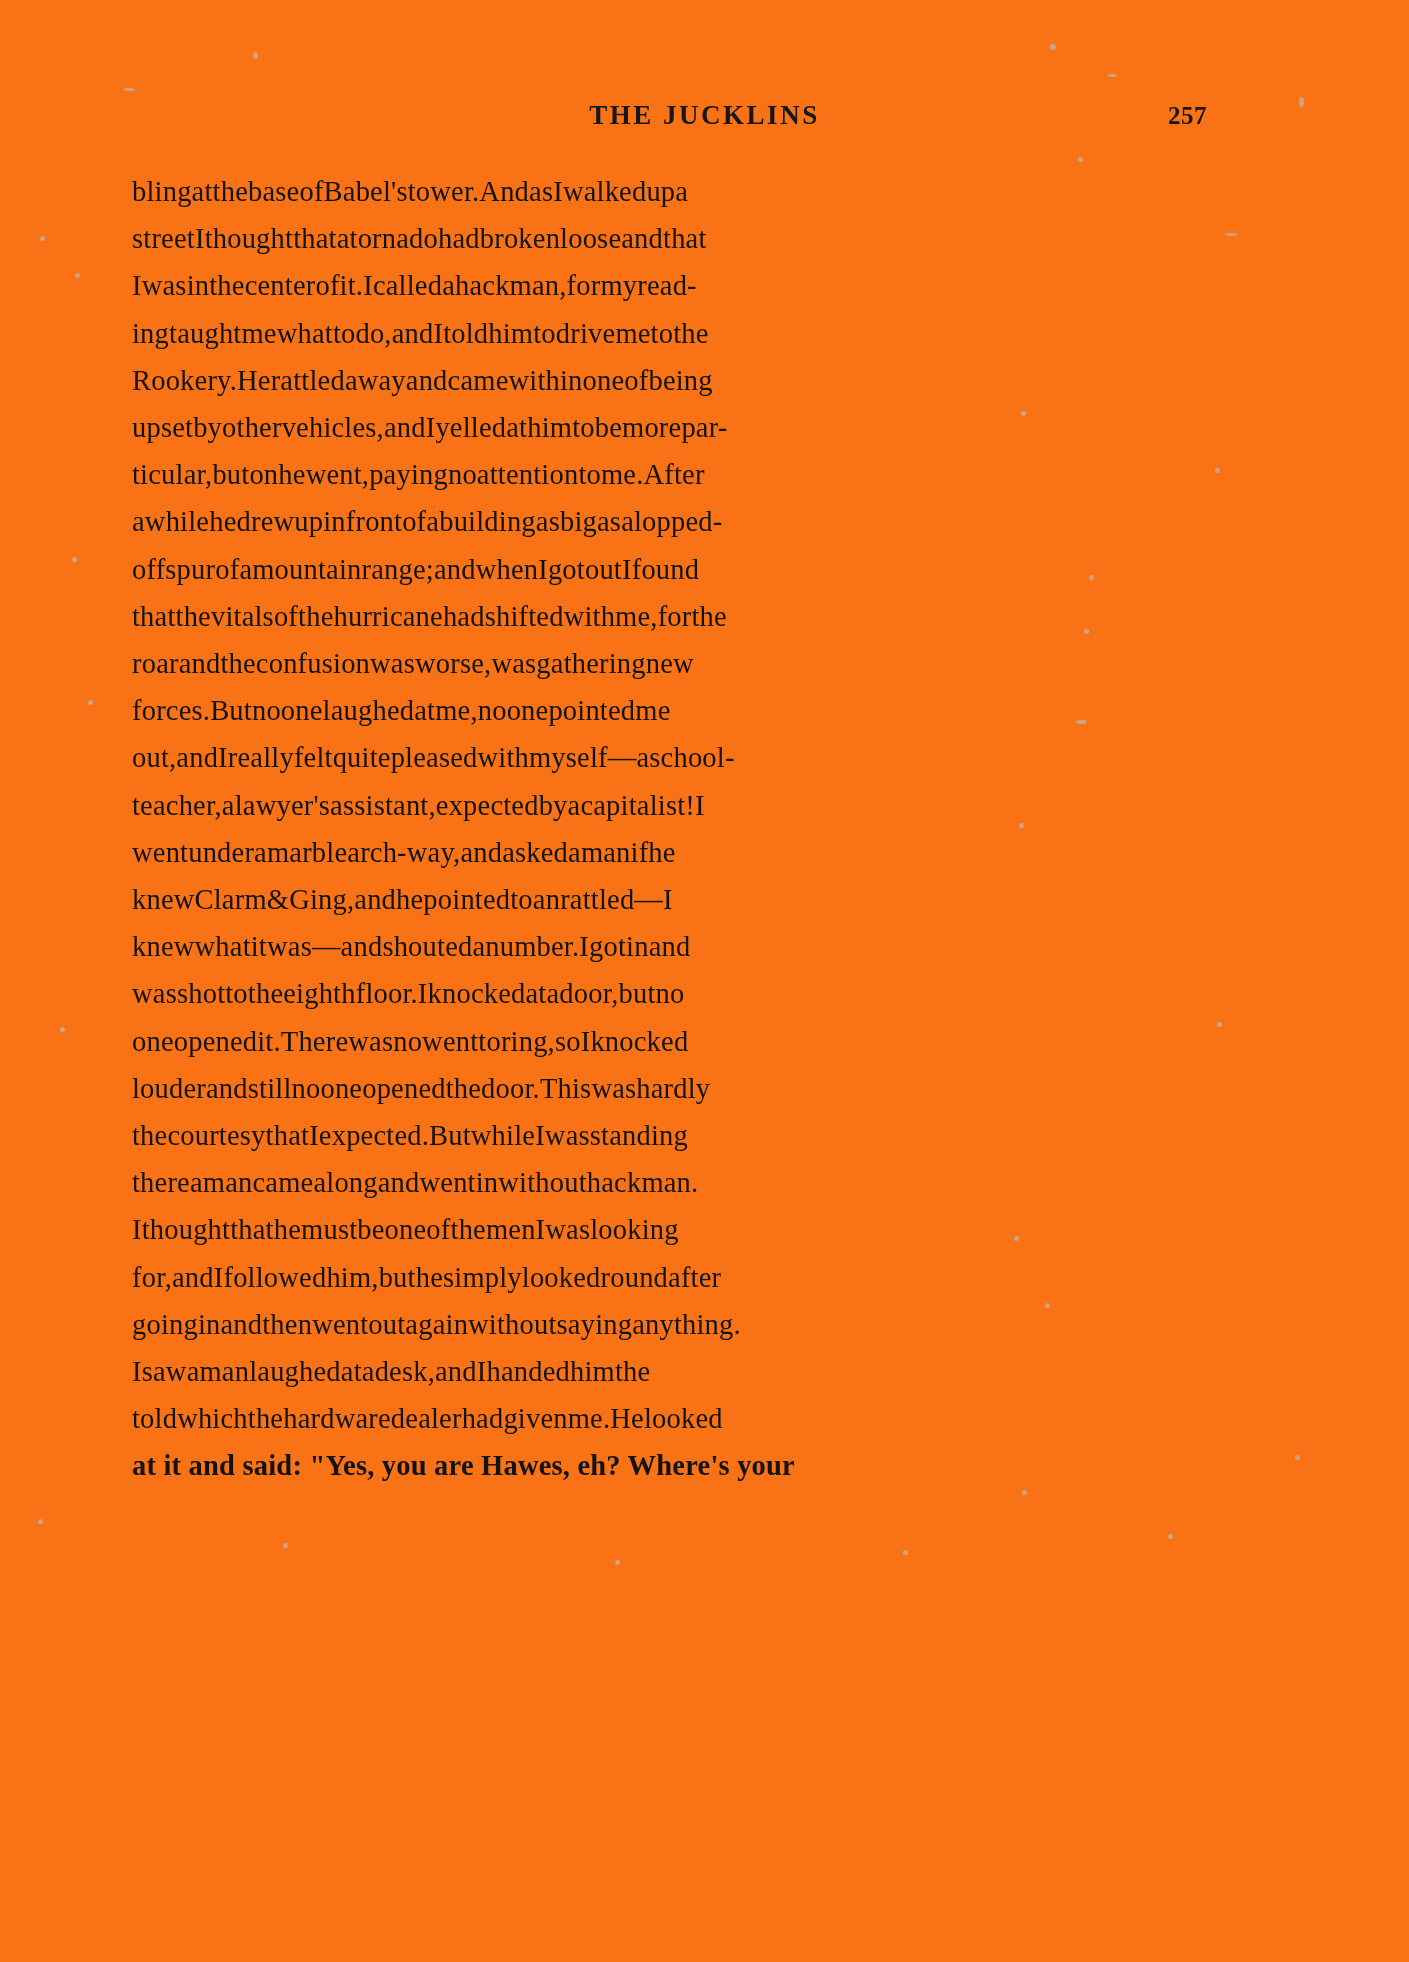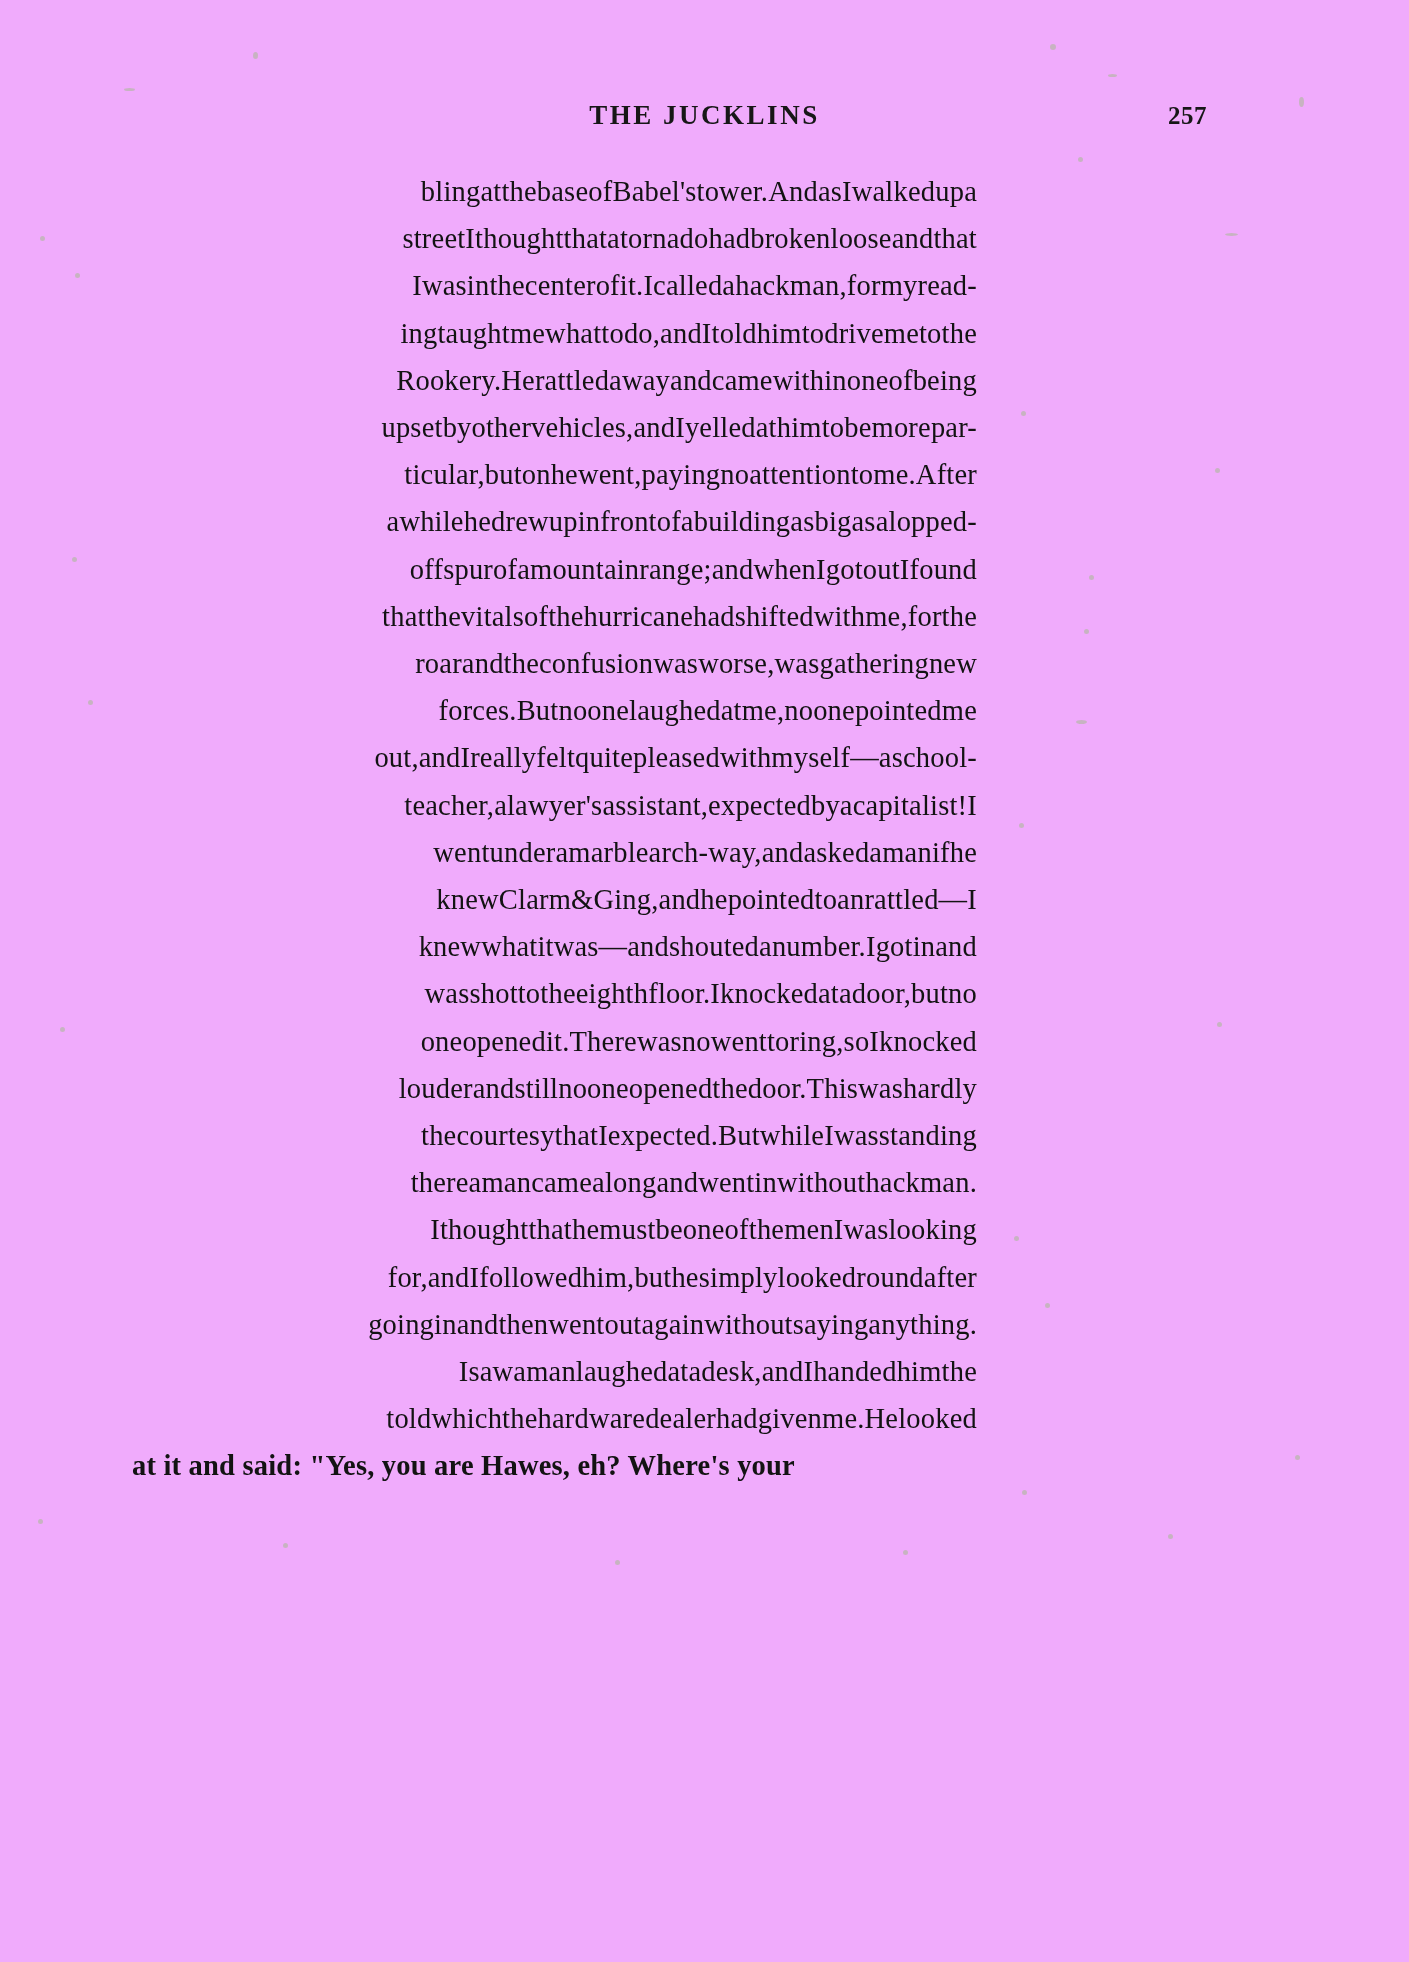--- a/index.html
+++ b/index.html
@@ -11,21 +11,21 @@
     width: 1409px;
     height: 1962px;
     overflow: hidden;
     font-family: "Liberation Serif", serif;
     color: #1a1a1a;
   }
   .page {
     position: relative;
     width: 1409px;
     height: 1962px;
-    background: #f0abfc;
+    background: #f97316;
   }
   
   .speck {
     position: absolute;
     background: #b9b6ae;
     border-radius: 50%;
     opacity: 0.75;
   }
   .header {
     position: absolute;
@@ -66,21 +66,21 @@
     display: block;
     white-space: nowrap;
     font-family: "Liberation Serif", serif;
     font-size: 28.5px;
     line-height: 47.2px;
     color: #131313;
     letter-spacing: 0.2px;
   }
   .line.justify {
     display: flex;
-    justify-content: flex-end;
+    justify-content: flex-start;
     width: 845px;
   }
   .line.justify > span {
     white-space: pre;
   }
   .line.last-bold {
     font-weight: bold;
   }
 </style>
 </head>

